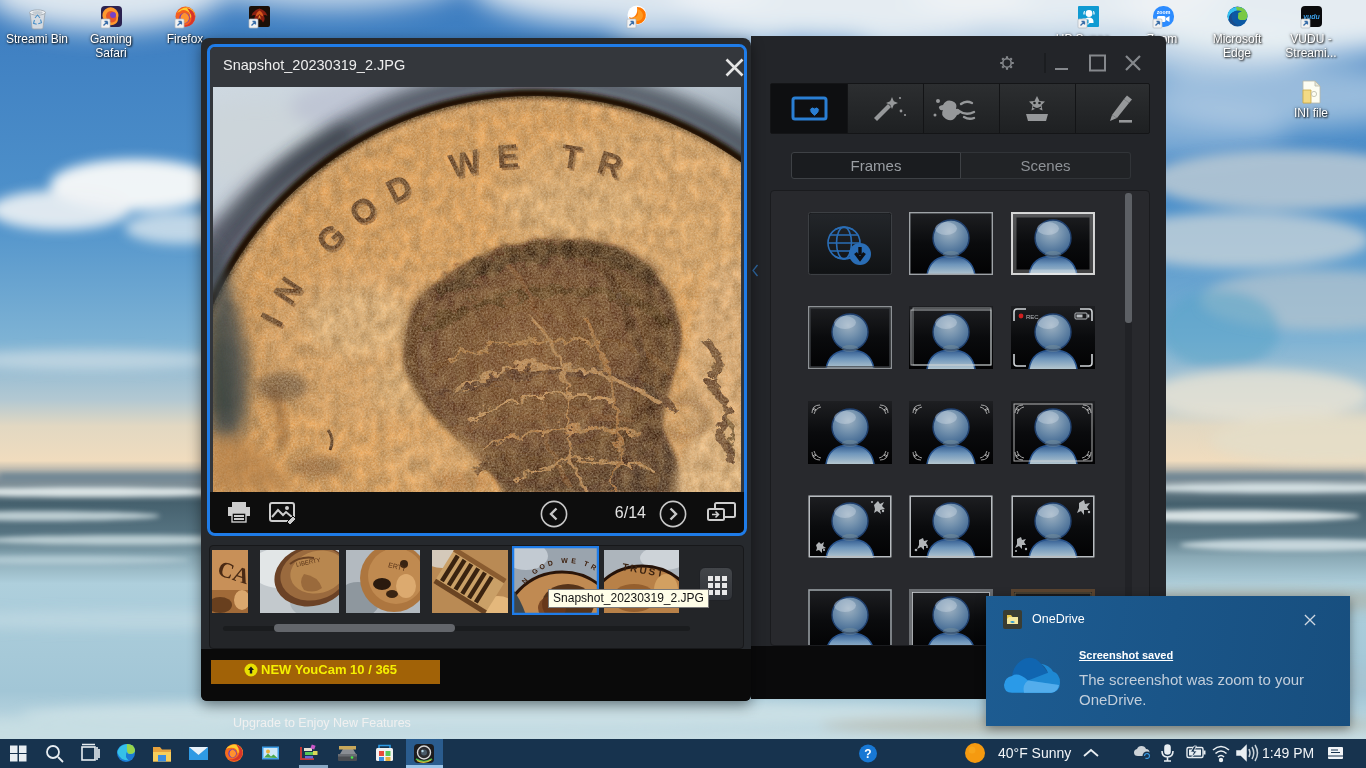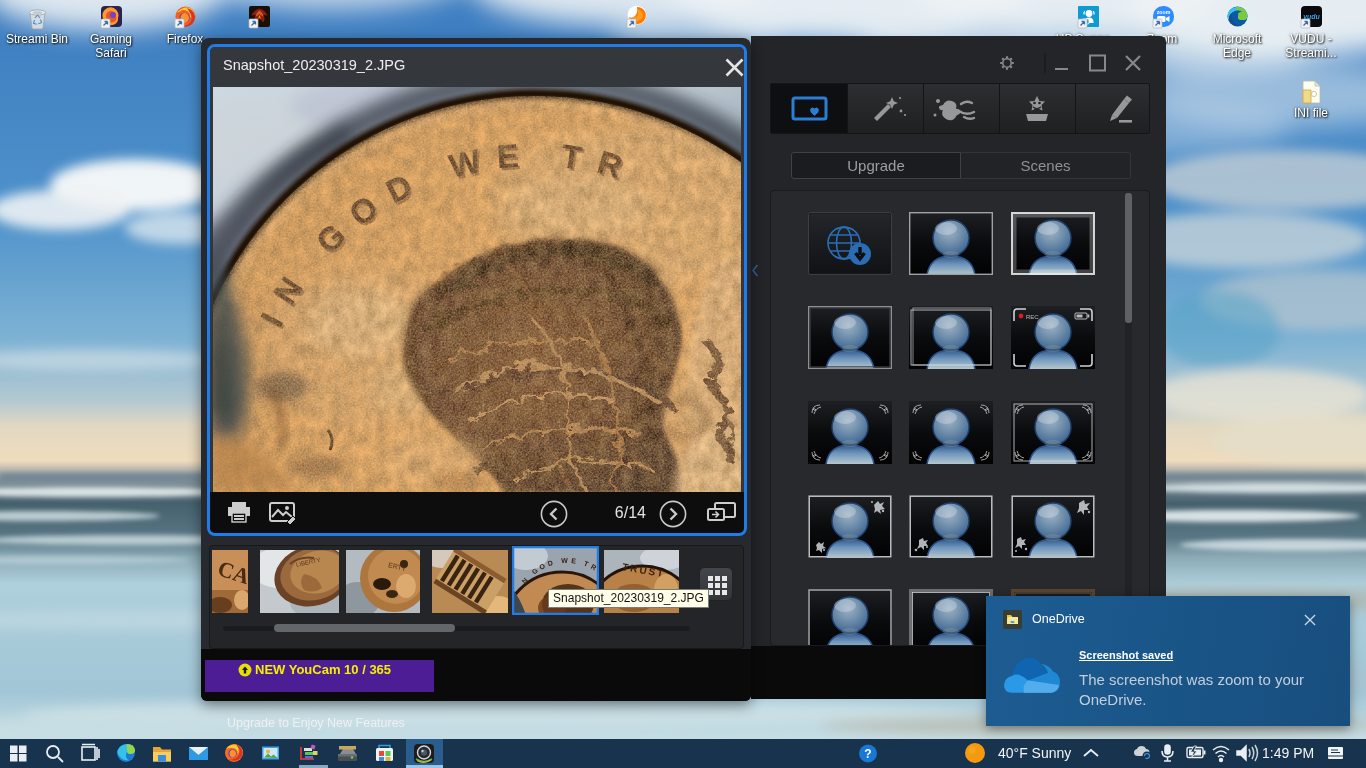--- a/index.html
+++ b/index.html
@@ -283,21 +283,21 @@
         <g fill="#96989a">
           <path d="M341 31 L353 15 L358 19 L346 34 Z"></path>
           <path d="M341 31 L346 34 L339 37 Z"></path>
           <path d="M353 15 l3 -3.5 l5 4 l-3 3.5 Z"></path>
           <rect x="348" y="36" width="13" height="2.6"></rect>
         </g>
       </svg>
     </div>
 
     <div class="abs" style="left:40px;top:116px;width:340px;height:27px;">
-      <div class="abs" style="left:0;top:0;width:170px;height:27px;background:#1a1c1f;border:1px solid #3e4145;border-radius:3px 0 0 3px;color:#9a9ea3;font-size:15px;text-align:center;line-height:25px;">Upgrade</div>
+      <div class="abs" style="left:0;top:0;width:170px;height:27px;background:#1a1c1f;border:1px solid #3e4145;border-radius:3px 0 0 3px;color:#9a9ea3;font-size:15px;text-align:center;line-height:25px;">Frames</div>
       <div class="abs" style="left:170px;top:0;width:170px;height:27px;background:#212326;border:1px solid #313438;border-left:none;border-radius:0 3px 3px 0;color:#8e9297;font-size:15px;text-align:center;line-height:25px;">Scenes</div>
     </div>
 
     <div class="abs" style="left:19px;top:154px;width:380px;height:456px;background:#28292d;border:1px solid #1a1b1e;border-radius:4px;overflow:hidden;">
       <div id="grid" class="abs" style="left:0;top:0;width:380px;height:456px">
       <div class="abs" style="left:37px;top:21px;width:84px;height:63px"><svg width="84" height="63" viewBox="0 0 84 63">
               <rect x="0.5" y="0.5" width="83" height="62" rx="2" fill="#17191c" stroke="#3c3f43"></rect>
               <linearGradient id="gb1" x1="0" y1="0" x2="0" y2="1">
                 <stop offset="0" stop-color="#23262a"></stop>
                 <stop offset="1" stop-color="#101214"></stop>
@@ -665,21 +665,21 @@
               <rect x="22" y="22" width="5" height="5"></rect>
           </g>
         </svg>
       </div>
     </div>
 
     <div class="abs" style="left:22px;top:588px;width:467px;height:5px;background:#1a1c1e;border-radius:3px;"></div>
     <div class="abs" style="left:73px;top:586px;width:181px;height:8px;background:#63666b;border-radius:4px;"></div>
 
     <div class="abs" style="left:0;top:611px;width:550px;height:52px;background:#0a0a0a;border-radius:0 0 6px 6px;"></div>
-    <div class="abs" style="left:4px;top:622px;width:229px;height:32px;background:#4c1d95;">
+    <div class="abs" style="left:10px;top:622px;width:229px;height:24px;background:#a16207;">
       <svg class="abs" style="left:33px;top:3px" width="14" height="14" viewBox="0 0 14 14">
         <circle cx="7" cy="7" r="6.5" fill="#e8e000"></circle>
         <path d="M7 3.5 L10 7 L8.2 7 L8.2 10.5 L5.8 10.5 L5.8 7 L4 7 Z" fill="#1a1a1a"></path>
       </svg>
       <div class="abs" style="left:50px;top:2px;color:#f5ef00;font-size:13px;font-weight:bold;">NEW YouCam 10 / 365</div>
       <div class="abs" style="left:22px;top:17px;color:#f0f0f0;font-size:12.5px;margin-top:39px;">Upgrade to Enjoy New Features</div>
     </div>
   </div>
 
   <div class="abs" style="left:548px;top:589px;width:161px;height:19px;background:#fffee8;border:1px solid #7a7a7a;color:#111;font-size:12px;line-height:17px;text-align:center;z-index:50;">Snapshot_20230319_2.JPG</div>

